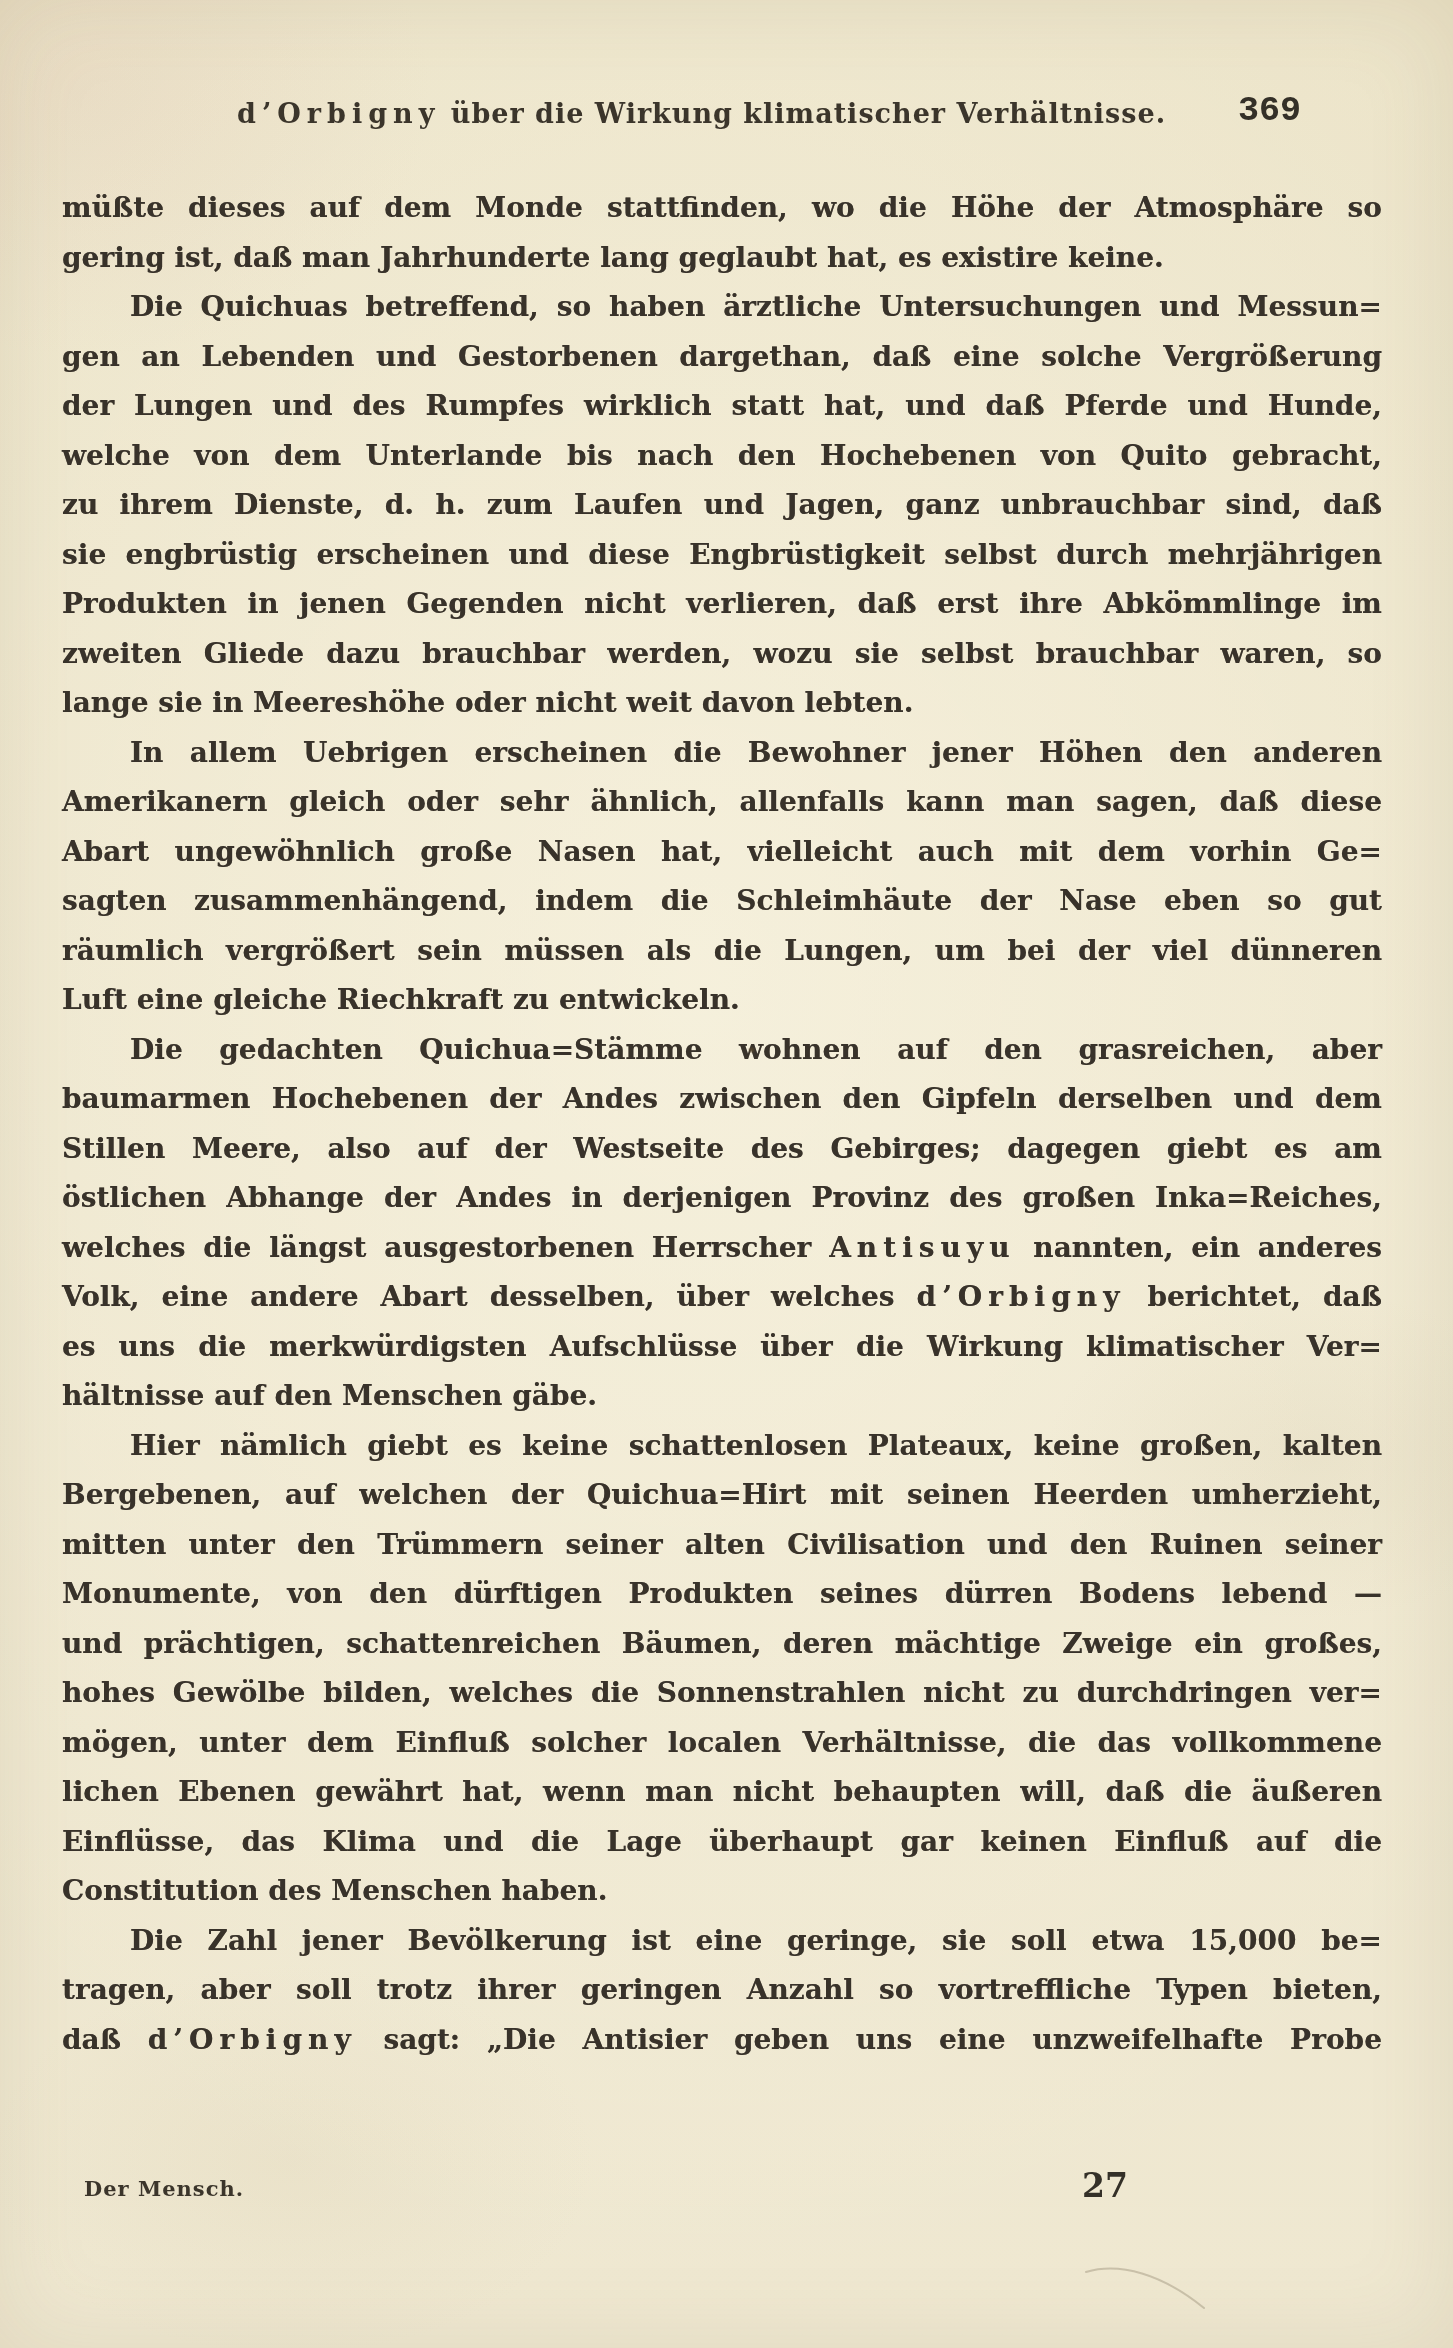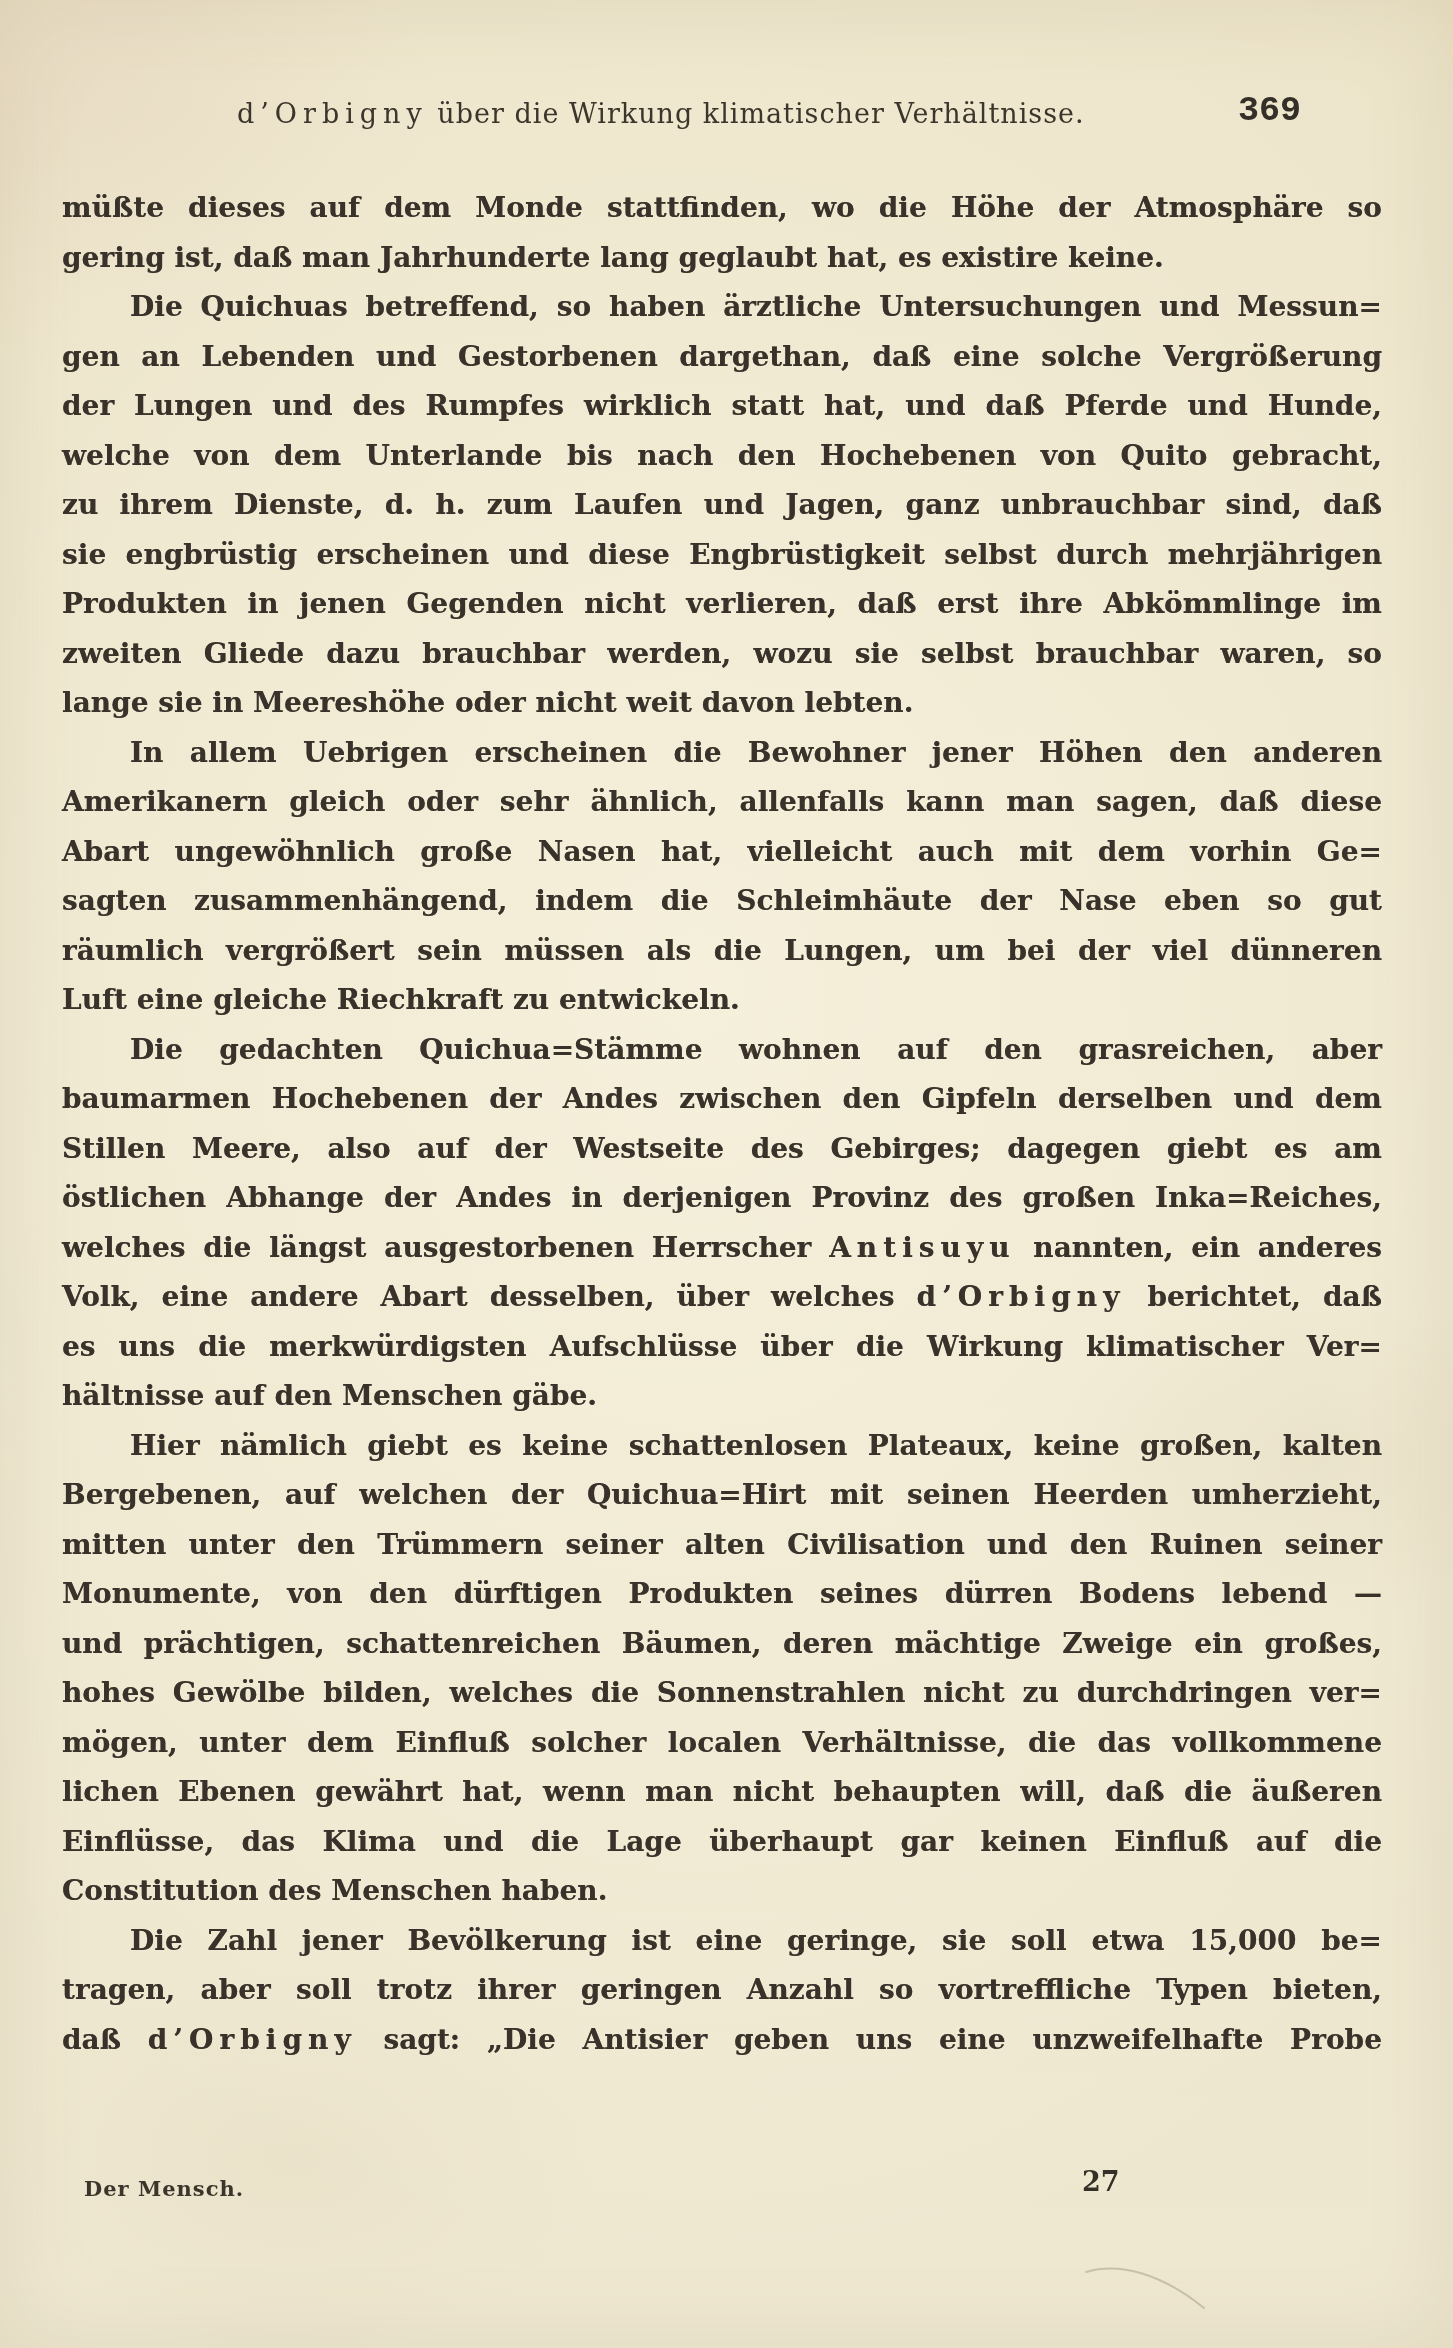--- a/index.html
+++ b/index.html
@@ -16,21 +16,21 @@
       linear-gradient(#ECE4C9, #EFE8D1);
     box-shadow: inset 0 0 90px rgba(120,100,60,0.12);
     font-family:"DejaVu Serif", serif;
     color:#362F26;
     overflow:hidden;
   }
   
   .running-head { position:absolute; top:98px; left:0; width:100%; height:50px; }
   .head-title {
     position:absolute; left:237px; top:0;
-    font-size:27px; font-weight:normal; letter-spacing:1px; white-space:nowrap;
+    font-size:27px; font-weight:bold; letter-spacing:1px; white-space:nowrap;
     color:#3B352B;
   }
   .page-number {
     position:absolute; left:1238px; top:-7px;
     font-size:35px; font-weight:bold; color:#343028;font-family:Liberation Mono, monospace;
   }
   
   .body-text { position:absolute; left:62px; top:183px; width:1320px; }
   .para { margin:0; }
   .line {
@@ -43,21 +43,21 @@
   .line.parend { text-align-last:left; }
   .line.indent { text-indent:68px; }
   .sperrung { letter-spacing:6px; }
   
   .signature-title {
     position:absolute; left:84px; top:2176px;
     font-size:21px; font-weight:bold; letter-spacing:1px; color:#3B352B;
   }
   .sheet-number {
     position:absolute; left:1082px; top:2166px;
-    font-size:27px; font-weight:bold; color:#343028;
+    font-size:33px; font-weight:bold; color:#343028;
   }
   
   .ink-speck {
     position:absolute; left:748px; top:1047px; width:7px; height:6px;
     border-radius:50%;
     background:radial-gradient(circle, rgba(92,74,46,0.75), rgba(92,74,46,0));
   }
   .pencil-mark { position:absolute; left:1078px; top:2258px; }
 </style>
 </head>

